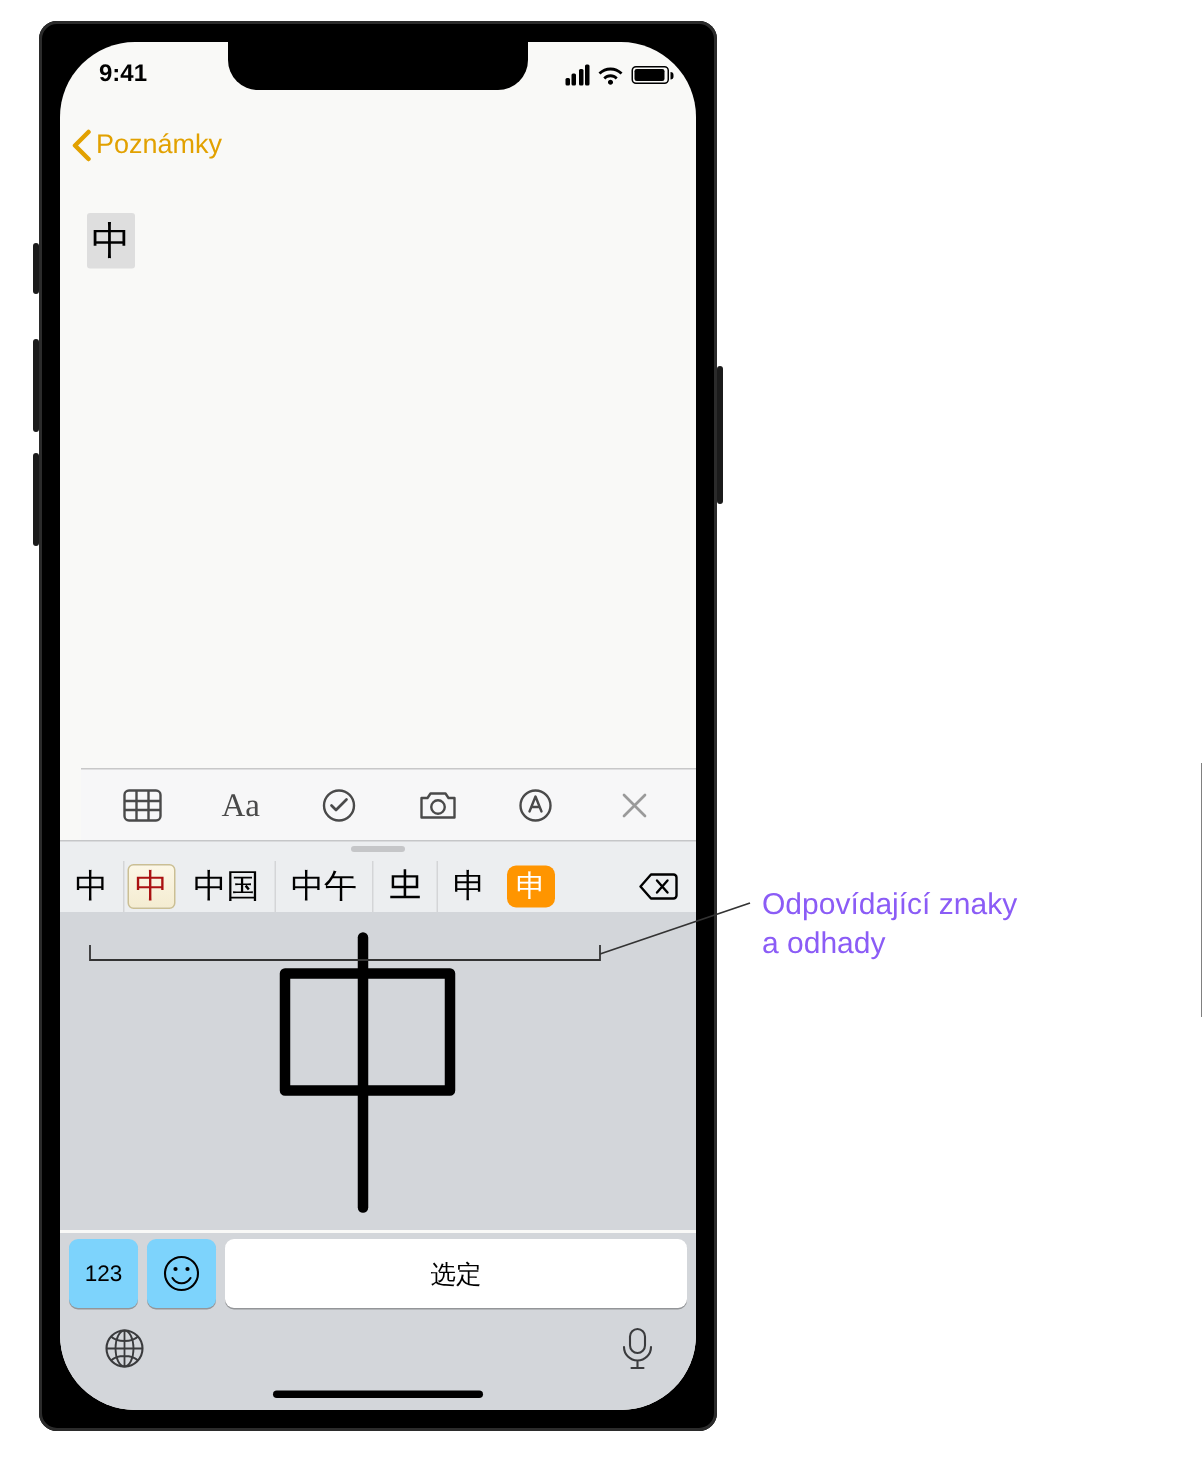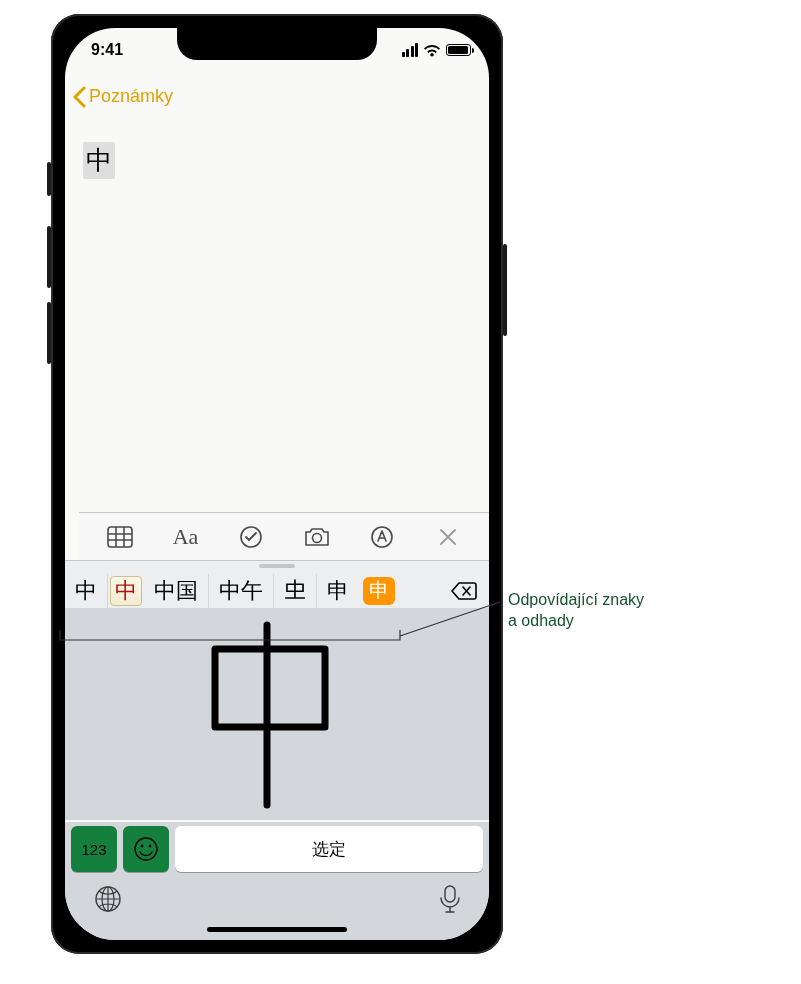--- a/index.html
+++ b/index.html
@@ -15,24 +15,23 @@
     width: 801px;
     height: 984px;
   }
   .phone {
     position: absolute;
     left: 26px;
     top: 14px;
     width: 452px;
     height: 940px;
     background: #000;
-    border-radius: 28px;
+    border-radius: 12px;
     box-shadow: 0 0 0 2px #2b2b2b inset;
     padding: 14px;
-    margin-left: 25px;
   }
   .side-btn {
     position: absolute;
     background: #1b1b1b;
     border-radius: 3px;
   }
   .side-silence { left: -4px; top: 148px; width: 4px; height: 34px; }
   .side-volup   { left: -4px; top: 212px; width: 4px; height: 62px; }
   .side-voldn   { left: -4px; top: 288px; width: 4px; height: 62px; }
   .side-power   { right: -4px; top: 230px; width: 4px; height: 92px; }
@@ -216,21 +215,21 @@
     padding: 0 6px;
   }
   .key {
     background:#fff;
     border-radius:6px;
     height:46px;
     display:flex; align-items:center; justify-content:center;
     font-size:17px;
     box-shadow: 0 1px 0 rgba(0,0,0,0.3);
   }
-  .key.gray { background:#15803d; }
+  .key.gray { background:#7dd3fc; }
   .key-123{ width:46px; font-size:15px;}
   .key-emoji{ width:46px;}
   .key-space{ flex:1; font-family: Liberation Mono, monospace;}
   .key-return{ width:78px; font-family: "PingFang SC", sans-serif;}
 
   
   .sys-row {
     position:absolute;
     left:0; right:0;
     bottom: 0;
@@ -249,23 +248,23 @@
 
   
   .callout-line {
     position:absolute;
     stroke:#333; stroke-width:1.2; fill:none;
   }
   .callout-text {
     position:absolute;
     left: 508px;
     top: 590px;
-    font-size: 16px;
+    font-size: 20px;
     line-height: 1.3;
-    color:#14532d;
+    color:#8b5cf6;
     width: 270px;
   }
 </style>
 </head>
 <body>
 
 <div class="stage">
 
   <div class="phone">
     <div class="side-btn side-silence"></div>

